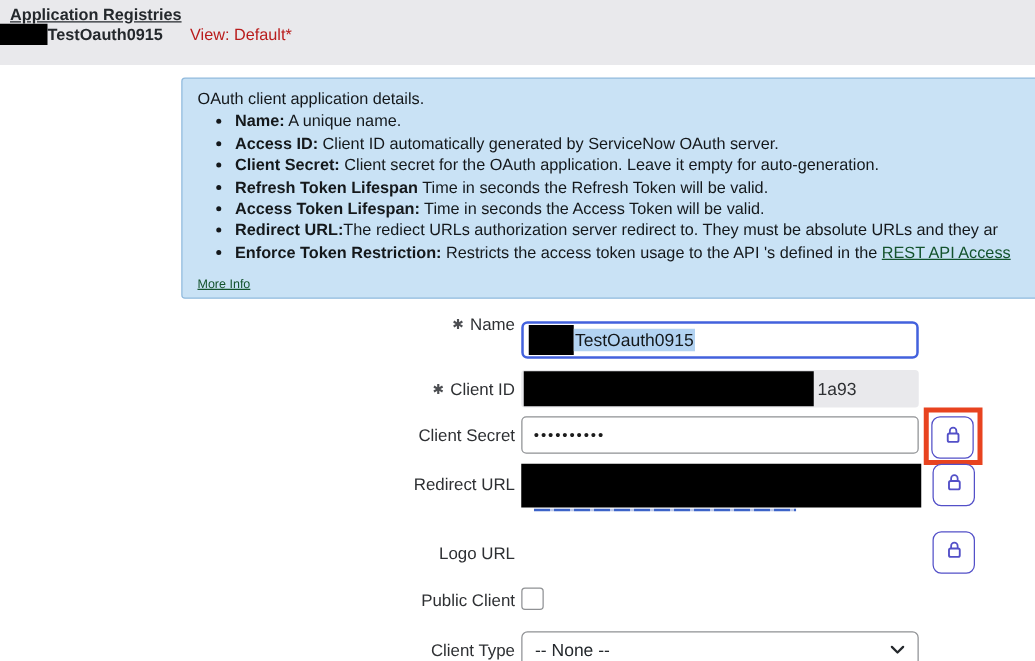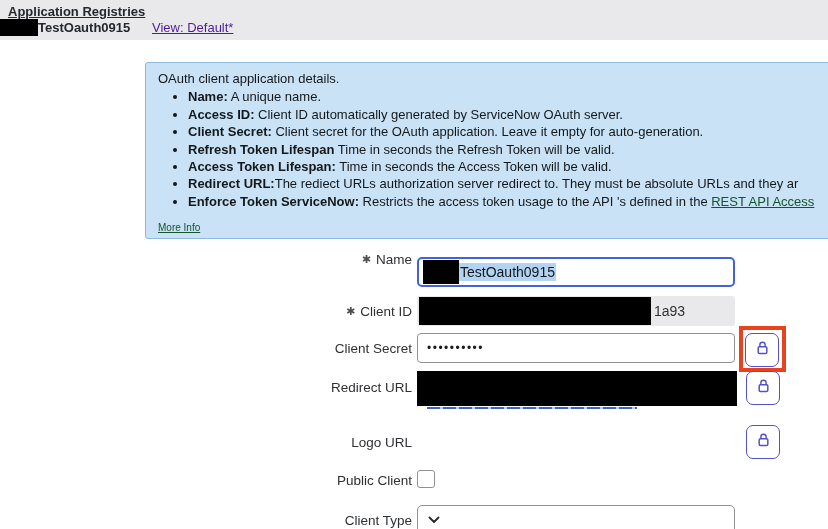--- a/index.html
+++ b/index.html
@@ -3,30 +3,30 @@
 <meta charset="utf-8">
 <style>
   html,body{margin:0;padding:0;}
   body{
     width:828px;height:529px;position:relative;overflow:hidden;
     background:#ffffff;
     font-family:"Liberation Sans","DejaVu Sans",sans-serif;
     color:#2e3033;
   }
   
-  .topbar{position:absolute;left:0;top:0;width:828px;height:40px;background:#e9e9ec;}
+  .topbar{position:absolute;left:0;top:0;width:828px;height:52px;background:#e9e9ec;}
   .topbar .title{
     position:absolute;left:8px;top:4px;font-size:13px;font-weight:bold;
     color:#24282c;text-decoration:underline;cursor:pointer;
   }
   .topbar .subline{position:absolute;left:0;top:19px;height:17px;font-size:13px;white-space:nowrap;}
   .redact{background:#000;display:inline-block;vertical-align:middle;}
   .redact-sub{width:38px;height:17px;position:absolute;left:0;top:0;}
   .subline .rec{position:absolute;left:38px;top:1px;font-weight:bold;color:#24282c;}
-  .subline .view{position:absolute;left:152px;top:1px;color:#4c1d95;text-decoration:underline;}
+  .subline .view{position:absolute;left:152px;top:1px;color:#b91c1c;}
 
   
   .infobox{
     position:absolute;left:145px;top:62px;width:762px;height:160px;
     background:#c9e2f5;border:1px solid #8fb9dd;border-radius:3px;
     padding:7px 12px 8px 12px;font-size:13px;line-height:17.4px;color:#14181b;
   }
   .infobox ul{margin:1px 0 2px 0;padding-left:30px;}
   .infobox li{margin:0;}
   .infobox b{font-weight:bold;}
@@ -112,21 +112,21 @@
 
 <div class="infobox">
   <div>OAuth client application details.</div>
   <ul>
     <li><b>Name:</b><span> A unique name.</span></li>
     <li><b>Access ID:</b><span> Client ID automatically generated by ServiceNow OAuth server.</span></li>
     <li><b>Client Secret:</b><span> Client secret for the OAuth application. Leave it empty for auto-generation.</span></li>
     <li><b>Refresh Token Lifespan</b><span> Time in seconds the Refresh Token will be valid.</span></li>
     <li><b>Access Token Lifespan:</b><span> Time in seconds the Access Token will be valid.</span></li>
     <li><b>Redirect URL:</b><span>The rediect URLs authorization server redirect to. They must be absolute URLs and they ar</span></li>
-    <li><b>Enforce Token ServiceNow:</b><span> Restricts the access token usage to the API 's defined in the </span><a class="blue-link">REST API Access</a></li>
+    <li><b>Enforce Token Restriction:</b><span> Restricts the access token usage to the API 's defined in the </span><a class="blue-link">REST API Access</a></li>
   </ul>
   <a class="blue-link moreinfo">More Info</a>
 </div>
 
 <div class="flabel" style="top:252px;"><span class="star">✱</span><span>Name</span></div>
 <div class="field name-field">
   <span class="redact name-redact"></span>
   <span class="sel-text">TestOauth0915</span>
 </div>
 
@@ -172,18 +172,19 @@
       <rect x="3.4" y="7.2" width="9.2" height="7.2" rx="1.4" fill="none" stroke="#5350c8" stroke-width="1.6"></rect>
     </svg>
   </span>
 </div>
 
 <div class="flabel" style="top:473px;"><span>Public Client</span></div>
 <div class="checkbox"></div>
 
 <div class="flabel" style="top:513px;"><span>Client Type</span></div>
 <div class="field select-field">
+  <span class="opt">-- None --</span>
   <span class="chev">
     <svg width="12" height="8" viewBox="0 0 12 8">
         <path d="M1.5 1.5 6 6l4.5-4.5" fill="none" stroke="#24282c" stroke-width="1.8" stroke-linecap="round" stroke-linejoin="round"></path>
       </svg>
   </span>
 </div>
 
 </body></html>

